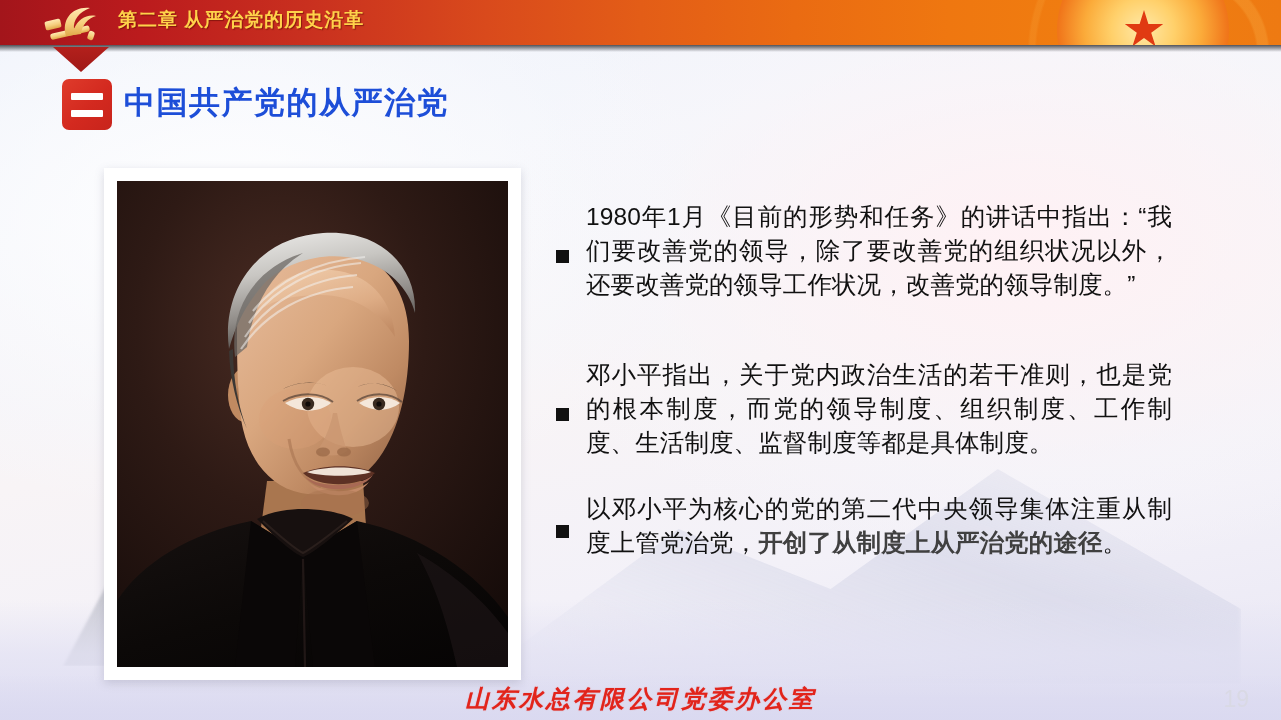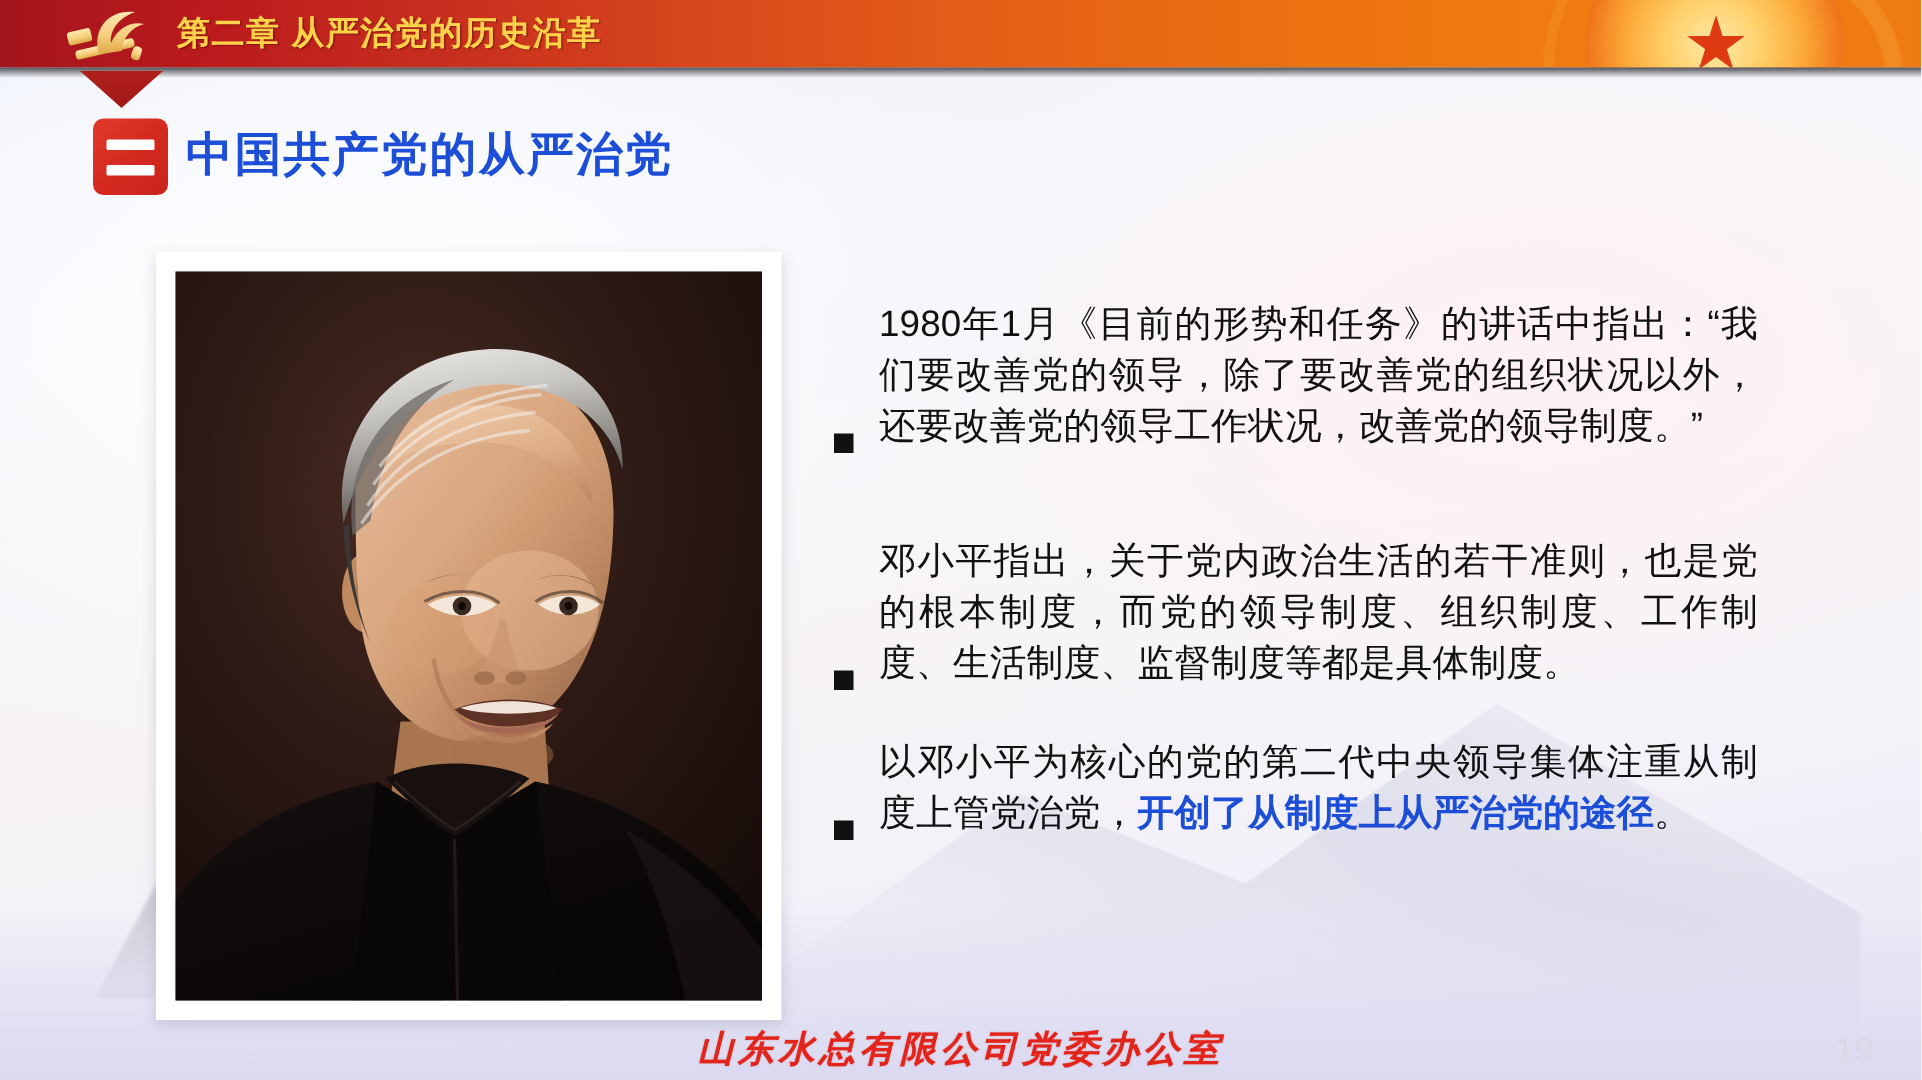--- a/index.html
+++ b/index.html
@@ -120,21 +120,21 @@
     position: absolute;
     left: 33px;
     top: 3px;
     width: 84px;
     height: 40px;
   }
   .header-title {
     position: absolute;
     left: 118px;
     top: 7px;
-    font-size: 22px;
+    font-size: 19px;
     font-weight: bold;
     color: #ffd24a;
     letter-spacing: 1px;
     text-shadow: 1px 1px 1px rgba(90,10,0,0.55);
     white-space: nowrap;
   }
   .header-shadow {
     position: absolute;
     left: 0; top: 45px;
     width: 1281px;
@@ -206,41 +206,41 @@
   
   .content {
     position: absolute;
     left: 556px;
     top: 200px;
     width: 616px;
   }
   .bullet-row {
     position: relative;
     display: flex;
-    align-items: flex-end;
+    align-items: center;
     margin-bottom: 4px;
   }
   .bullet-mark {
     flex: 0 0 auto;
     width: 13px;
     height: 13px;
     background: #111111;
     margin-top: 11px;
     margin-right: 17px;
   }
   .bullet-text {
     flex: 1 1 auto;
     font-size: 24.5px;
     line-height: 34px;
     color: #111111;
     text-align: justify;
     letter-spacing: 0.1px;
   }
   .bullet-text .hl {
-    color: #1d4ed8;
+    color: #404040;
     font-weight: bold;
   }
   .gap-lg { height: 28px; }
   .gap-md { height: 24px; }
 
   
   .footer-text {
     position: absolute;
     left: 0; right: 0;
     top: 683px;

